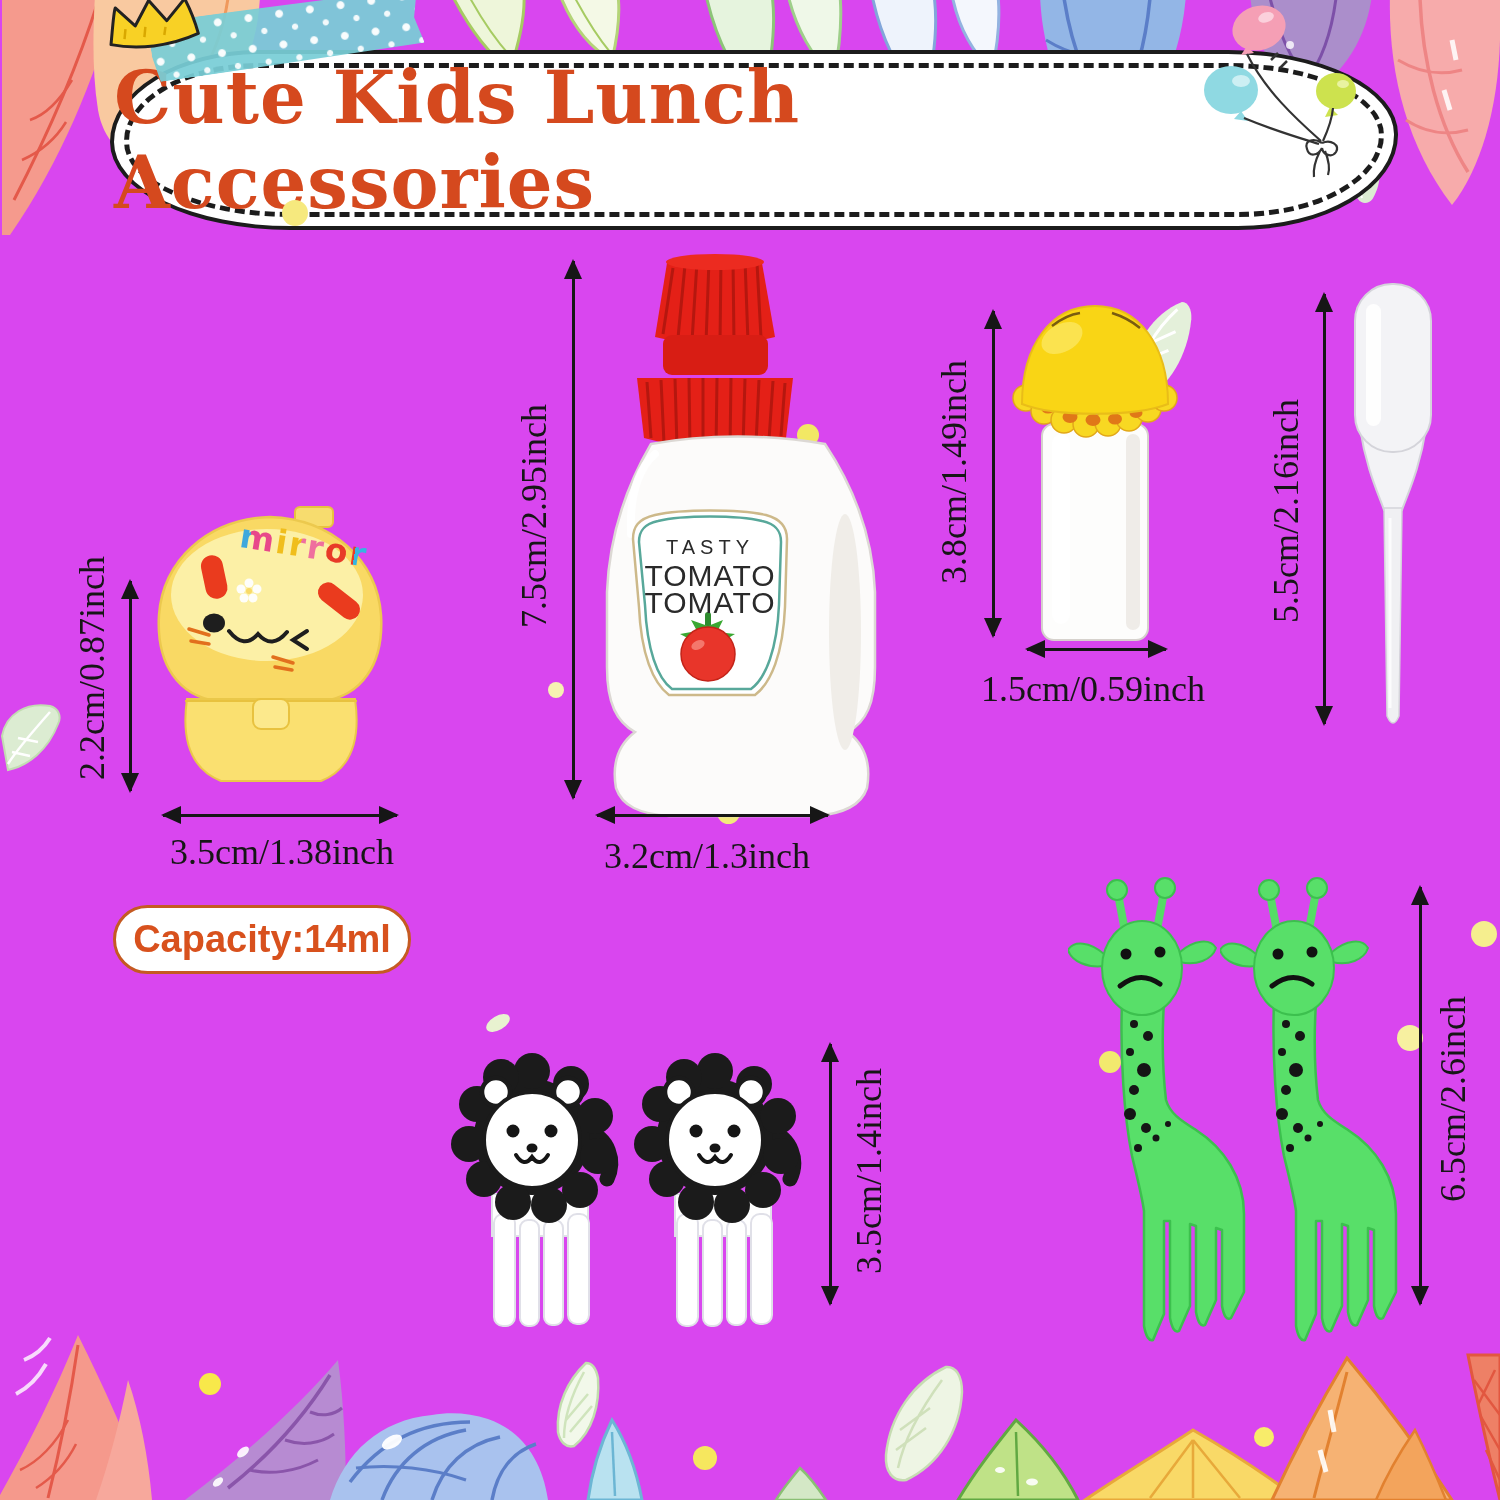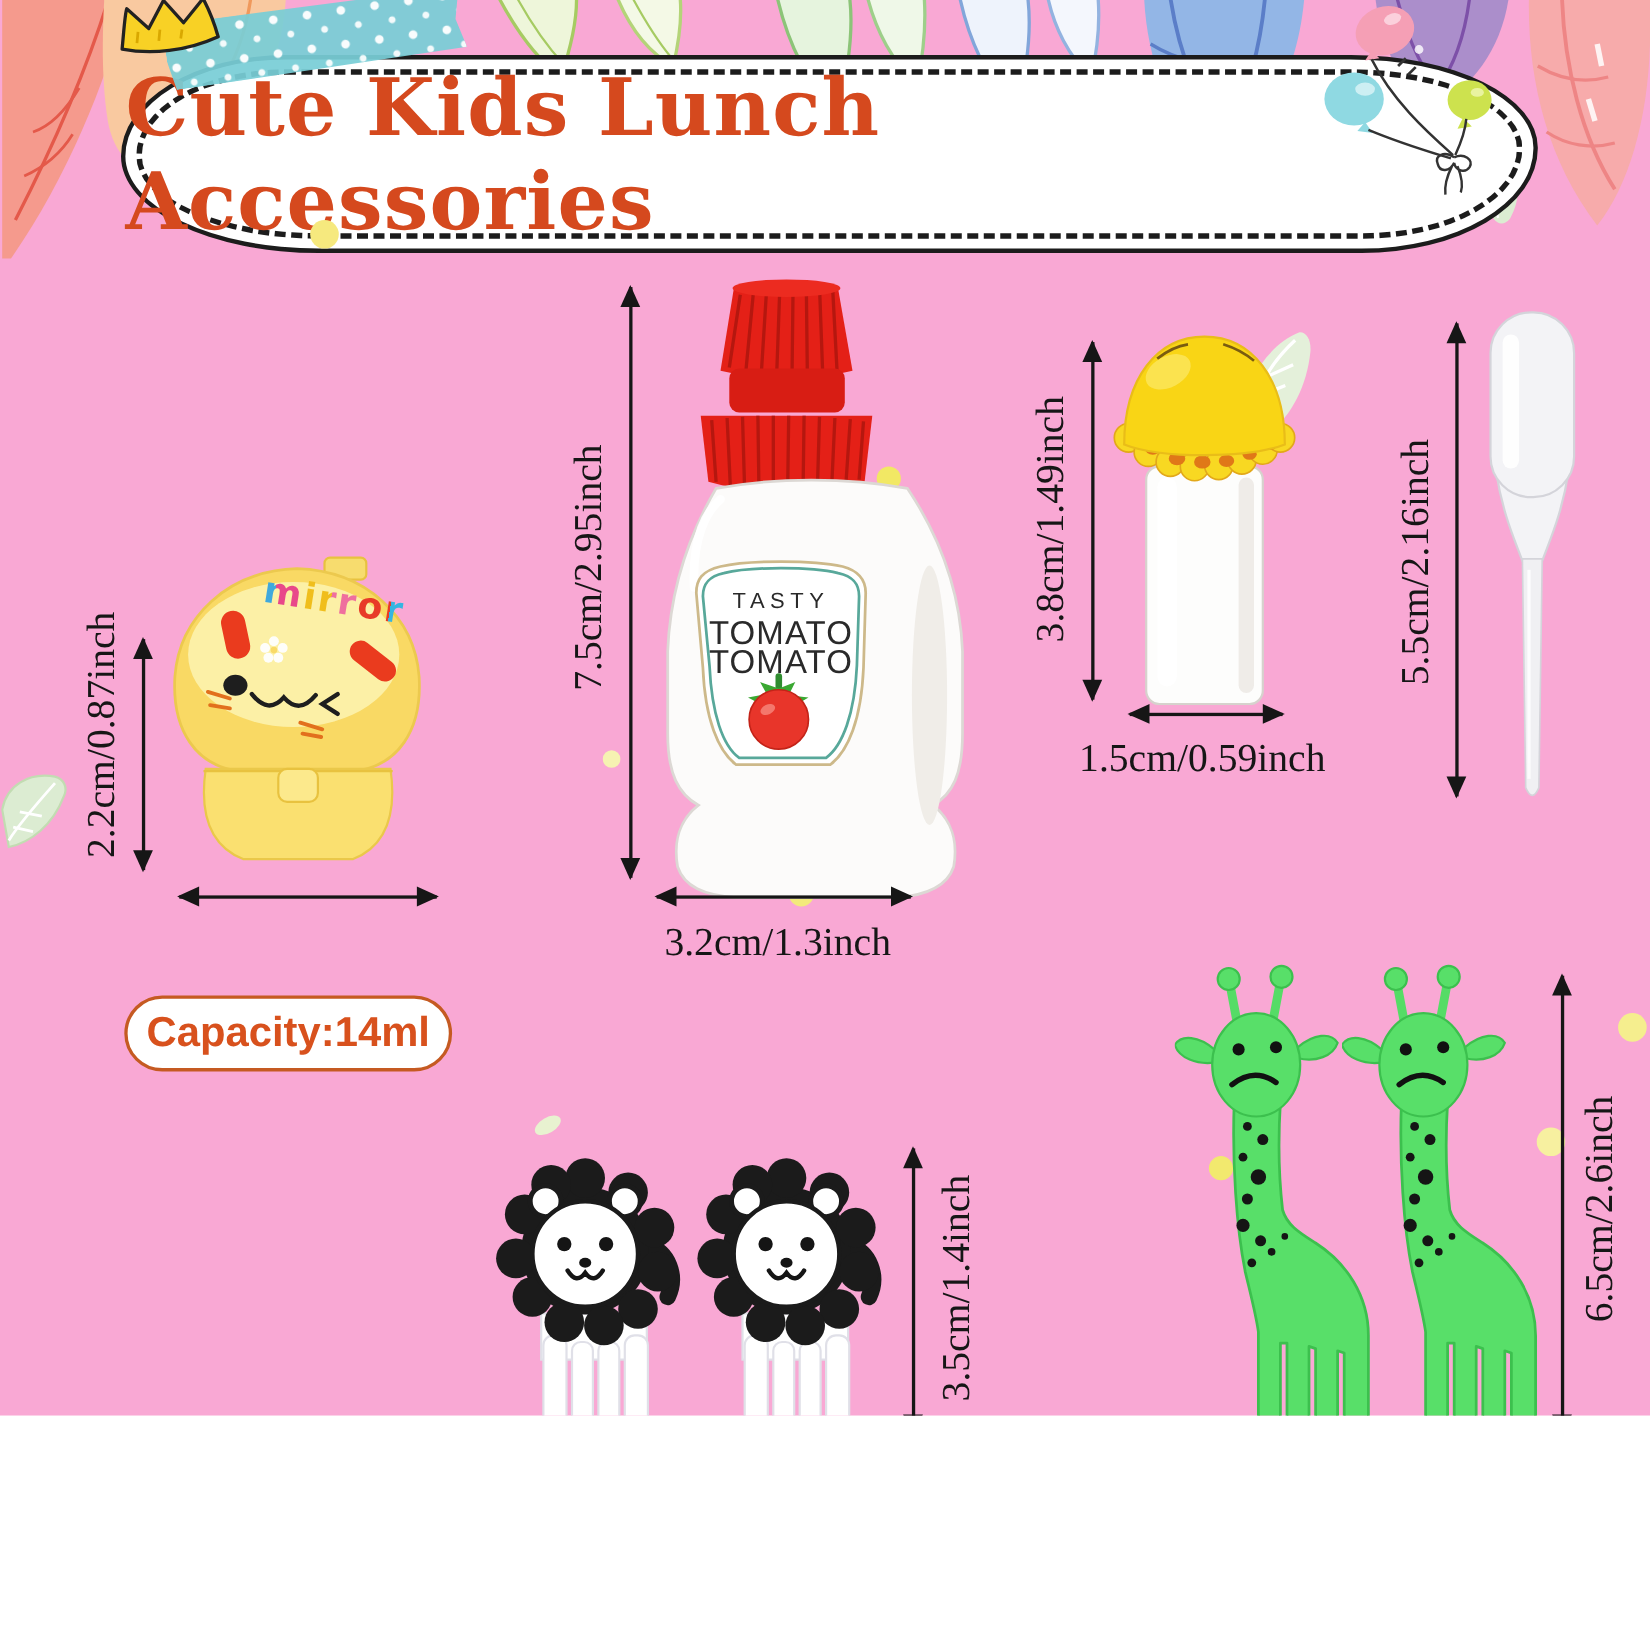--- a/index.html
+++ b/index.html
@@ -1,16 +1,16 @@
 <!DOCTYPE html>
 <html><head>
 <meta charset="utf-8">
 <style>
   html,body{margin:0;padding:0;background:#fff;}
-  #canvas{position:relative;width:1500px;height:1287px;background:#f9a8d4;overflow:hidden;
+  #canvas{position:relative;width:1500px;height:1500px;background:#d946ef;overflow:hidden;
           font-family:"Liberation Serif",serif;}
   .abs{position:absolute;}
   svg{display:block;}
   
   .arr{position:absolute;z-index:6;}
   .arr.v{width:3px;background:#161616;}
   .arr.v::before{content:"";position:absolute;left:-8px;top:-2px;border:9.5px solid transparent;border-top:none;border-bottom:20px solid #161616;}
   .arr.v::after{content:"";position:absolute;left:-8px;bottom:-2px;border:9.5px solid transparent;border-bottom:none;border-top:20px solid #161616;}
   .arr.h{height:3px;background:#161616;}
   .arr.h::before{content:"";position:absolute;top:-8px;left:-2px;border:9.5px solid transparent;border-left:none;border-right:20px solid #161616;}
@@ -130,20 +130,21 @@
         <circle cx="108" cy="95" r="4.5"></circle>
         <circle cx="99" cy="95" r="4.5"></circle>
         <circle cx="96" cy="86" r="4.5"></circle>
         <circle cx="104" cy="88" r="3" fill="#f9d964"></circle>
       </g>
   </svg>
   <div id="mirrorword">mirror</div>
   <div class="arr v" style="left:129px;top:581px;height:210px"></div>
   <div class="dim v" style="left:92px;top:668px">2.2cm/0.87inch</div>
   <div class="arr h" style="left:163px;top:814px;width:234px"></div>
+  <div class="dim h" style="left:282px;top:852px">3.5cm/1.38inch</div>
   <div id="capacity">Capacity:14ml</div>
 
   <svg class="abs z5" style="left:585px;top:242px" width="310" height="580" viewBox="0 0 310 580">
     <path d="M82,21 Q130,10 177,21 L190,95 Q130,110 70,95 Z" fill="#e42017"></path>
     <g stroke="#b5170f" stroke-width="3">
         <path d="M88,26 L78,92 M100,23 L93,96 M112,20 L107,99 M124,18 L121,101 M136,17 L135,102 M148,17 L149,102 M160,18 L163,100 M172,21 L176,96"></path>
       </g>
     <ellipse cx="130" cy="20" rx="49" ry="8" fill="#ec2b20"></ellipse>
     <rect x="78" y="93" width="105" height="40" rx="9" fill="#d81d14"></rect>
     <path d="M52,136 L208,136 L201,196 Q130,216 59,196 Z" fill="#e42017"></path>

